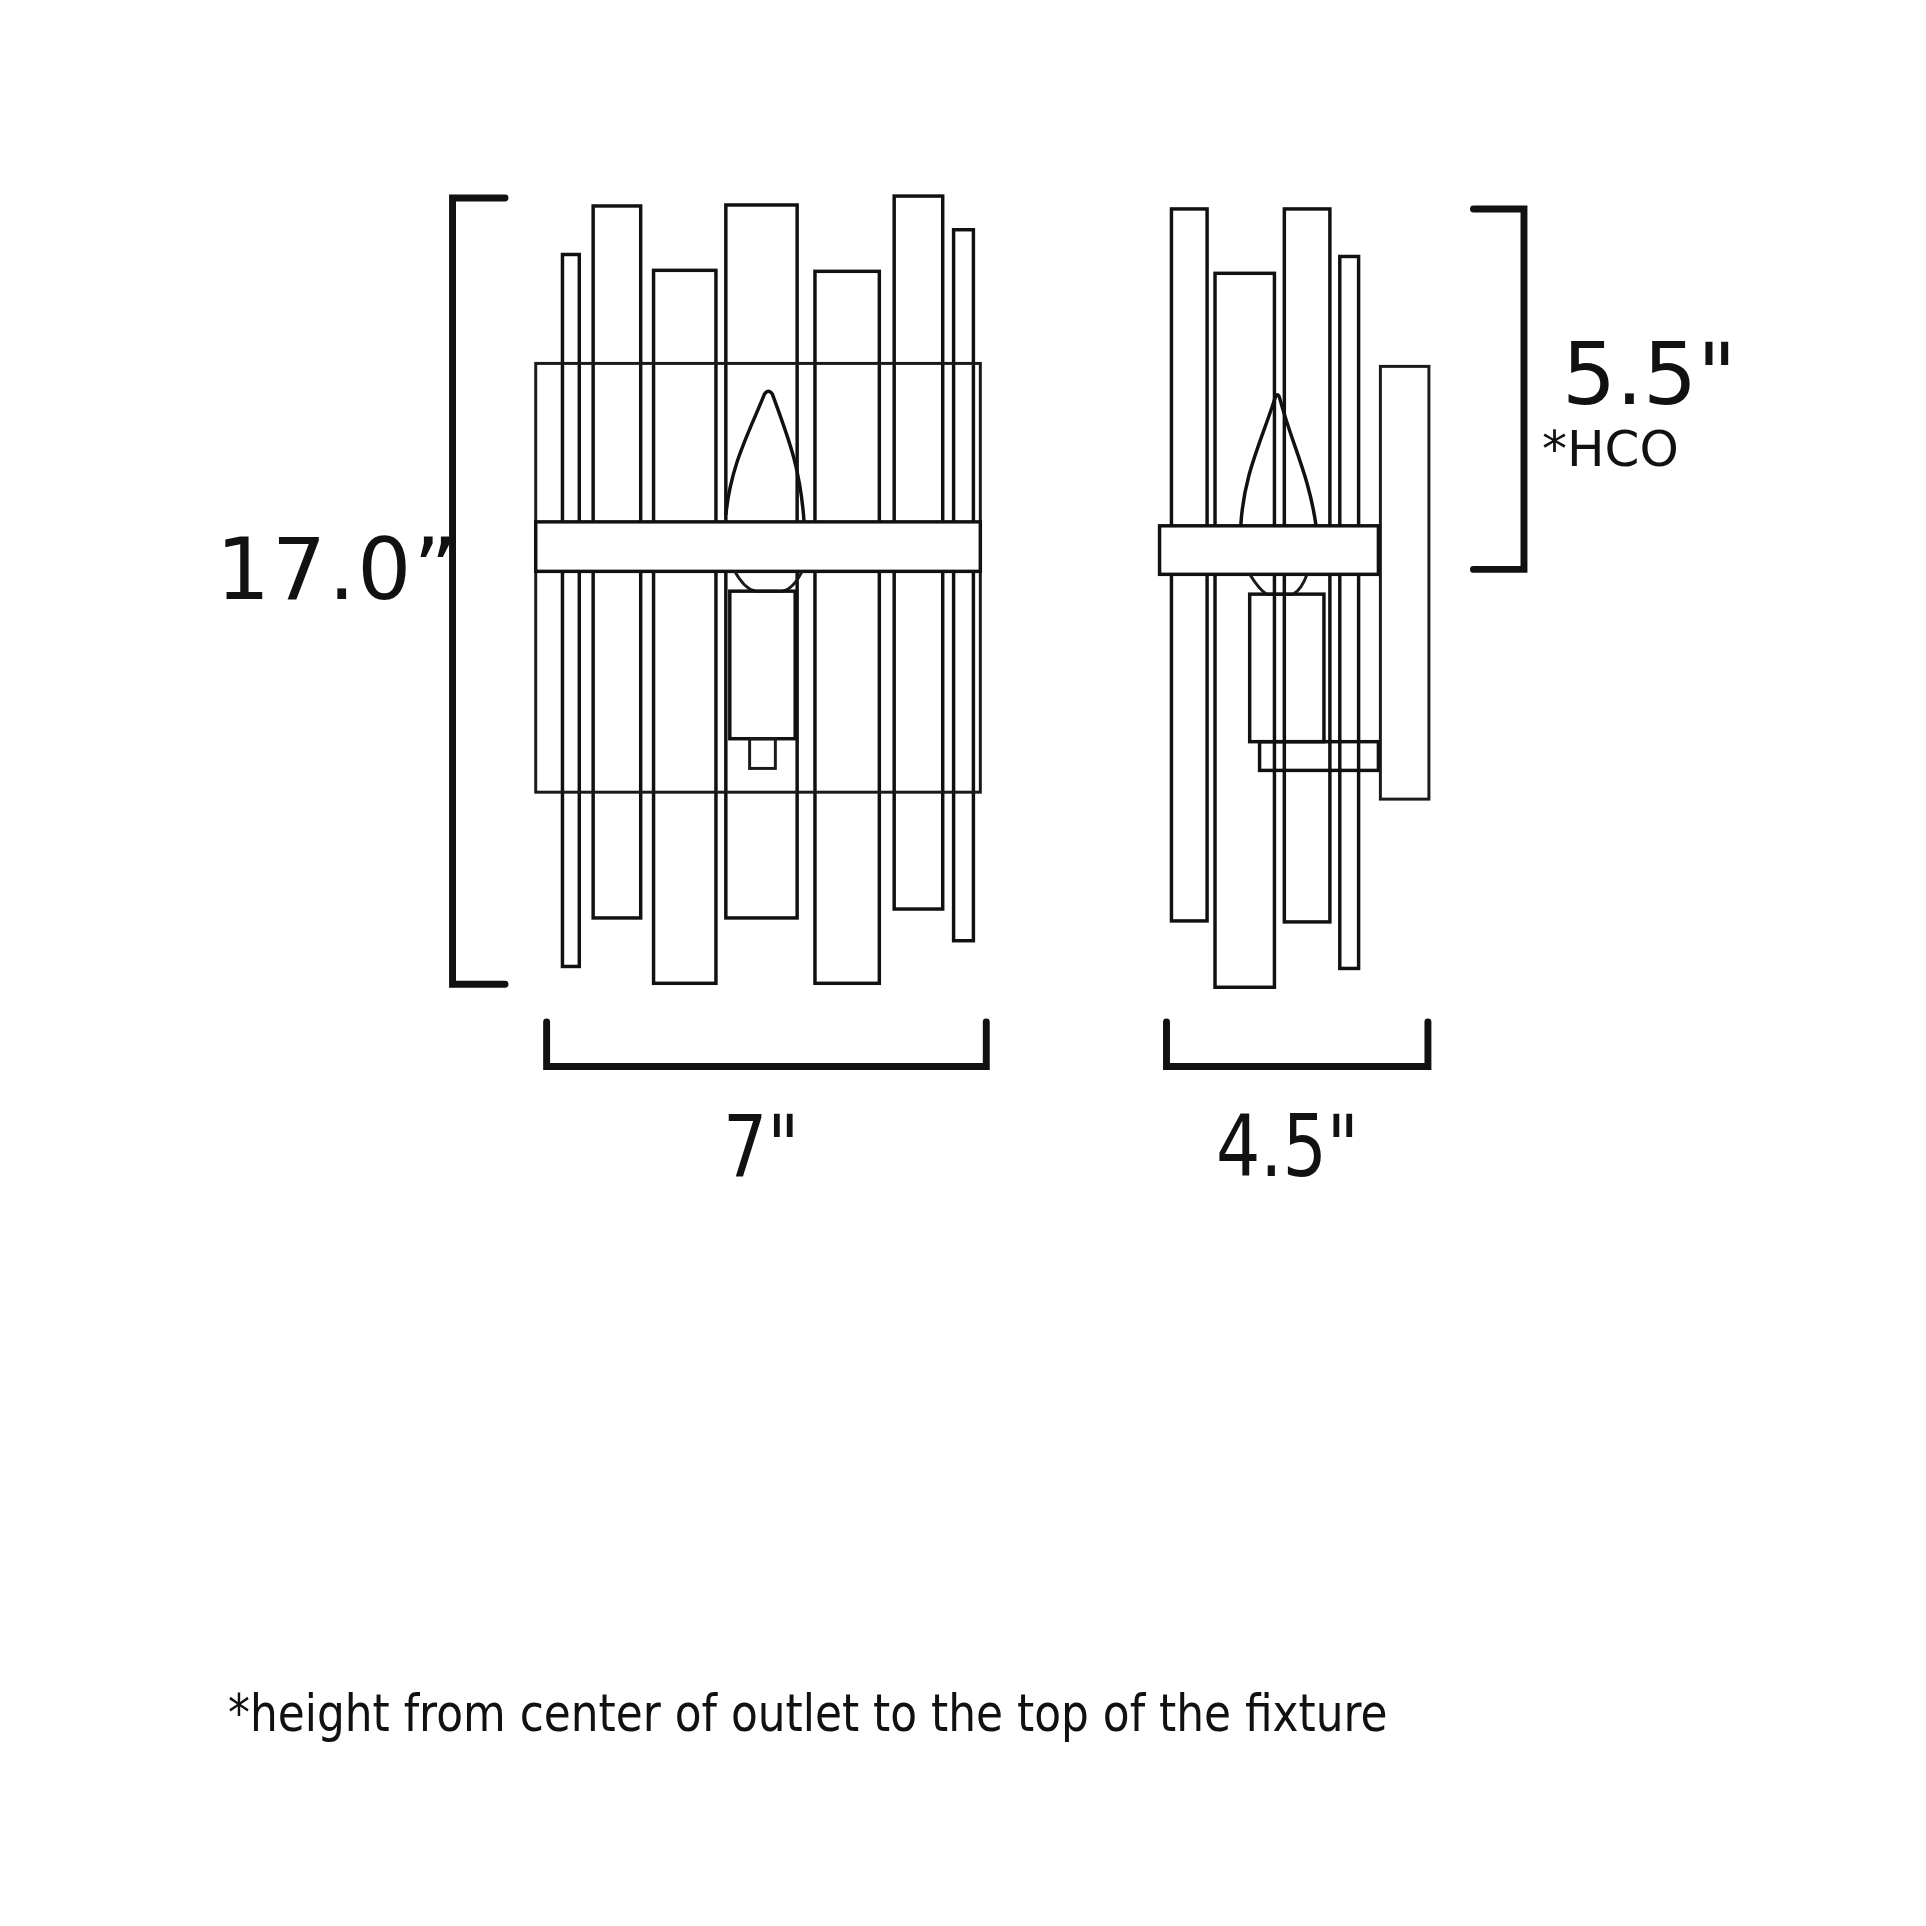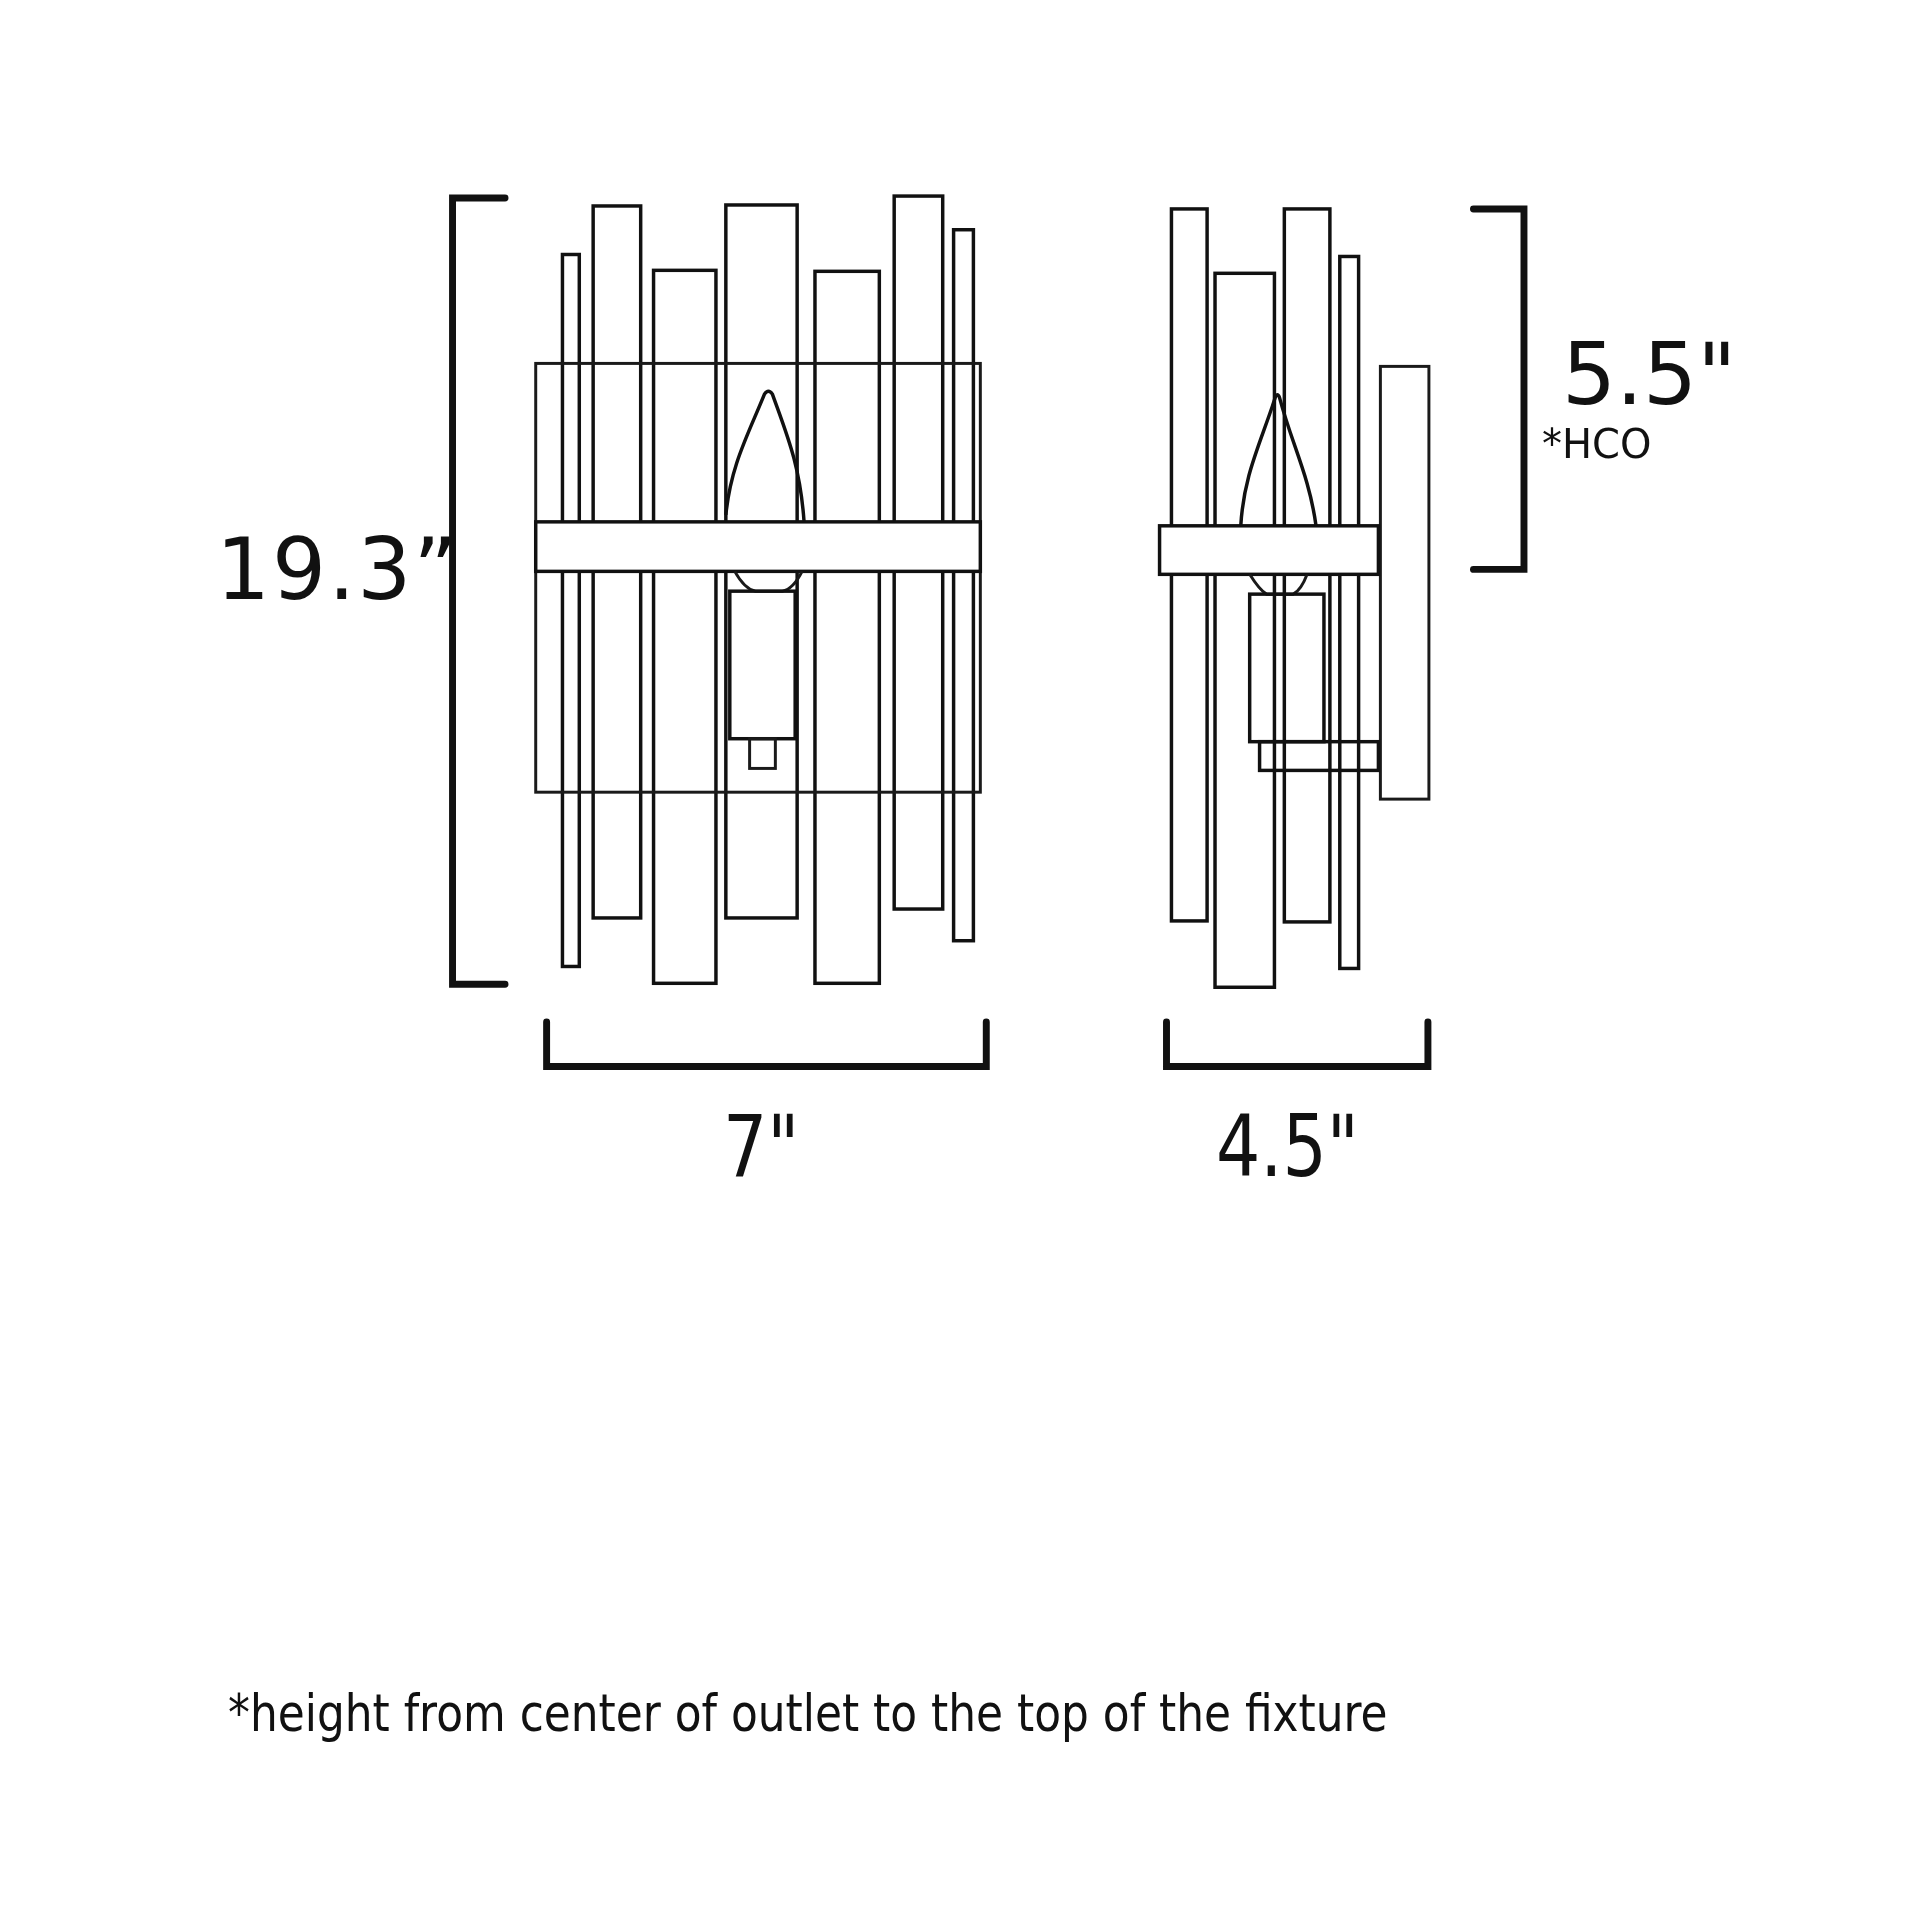--- a/index.html
+++ b/index.html
@@ -3,21 +3,21 @@
 <meta charset="utf-8">
 <style>
   html,body{margin:0;padding:0;background:#ffffff;}
   body{width:1927px;height:1927px;position:relative;overflow:hidden;font-family:"Liberation Sans","DejaVu Sans",sans-serif;}
   svg{position:absolute;left:0;top:0;}
   .lbl{position:absolute;color:#111111;font-family:"DejaVu Sans","Liberation Sans",sans-serif;white-space:nowrap;line-height:1;}
   #dim-height{left:216px;top:527px;font-size:85px;letter-spacing:2px;}
   #dim-width-front{left:723px;top:1104px;font-size:85px;transform:scaleX(0.82);transform-origin:left top;}
   #dim-width-side{left:1216px;top:1104px;font-size:85px;transform:scaleX(0.82);transform-origin:left top;}
   #dim-hco-value{left:1562px;top:332px;font-size:85px;}
-  #dim-hco-label{left:1542px;top:424px;font-size:40px;}
+  #dim-hco-label{left:1542px;top:424px;font-size:50px;}
   #footnote{left:228px;top:1688px;font-size:51px;transform:scaleX(0.86);transform-origin:left top;}
   .thin{fill:none;stroke:#1a1a1a;stroke-width:3;}
   .med{fill:none;stroke:#111;stroke-width:3.5;}
   .bracket{fill:none;stroke:#111;stroke-width:7;stroke-linecap:round;stroke-linejoin:miter;}
 </style>
 </head>
 <body>
 
 <svg width="1927" height="1927" viewBox="0 0 1946 1946" xmlns="http://www.w3.org/2000/svg">
 
@@ -70,19 +70,19 @@
     <rect class="med" x="1262" y="600" width="75" height="149"></rect>
 
     <rect class="med" x="1272" y="749" width="120" height="29"></rect>
   </g>
 
   <path class="bracket" d="M1178,1032 L1178,1077 L1442,1077 L1442,1032"></path>
 
   <path class="bracket" d="M1488,211 L1539,211 L1539,575 L1488,575"></path>
 </svg>
 
-<div class="lbl" id="dim-height">19.3”</div>
+<div class="lbl" id="dim-height">17.0”</div>
 <div class="lbl" id="dim-width-front">7"</div>
 <div class="lbl" id="dim-width-side">4.5"</div>
 <div class="lbl" id="dim-hco-value">5.5"</div>
 <div class="lbl" id="dim-hco-label">*HCO</div>
 <div class="lbl" id="footnote">*height from center of outlet to the top of the fixture</div>
 
 
 </body></html>

